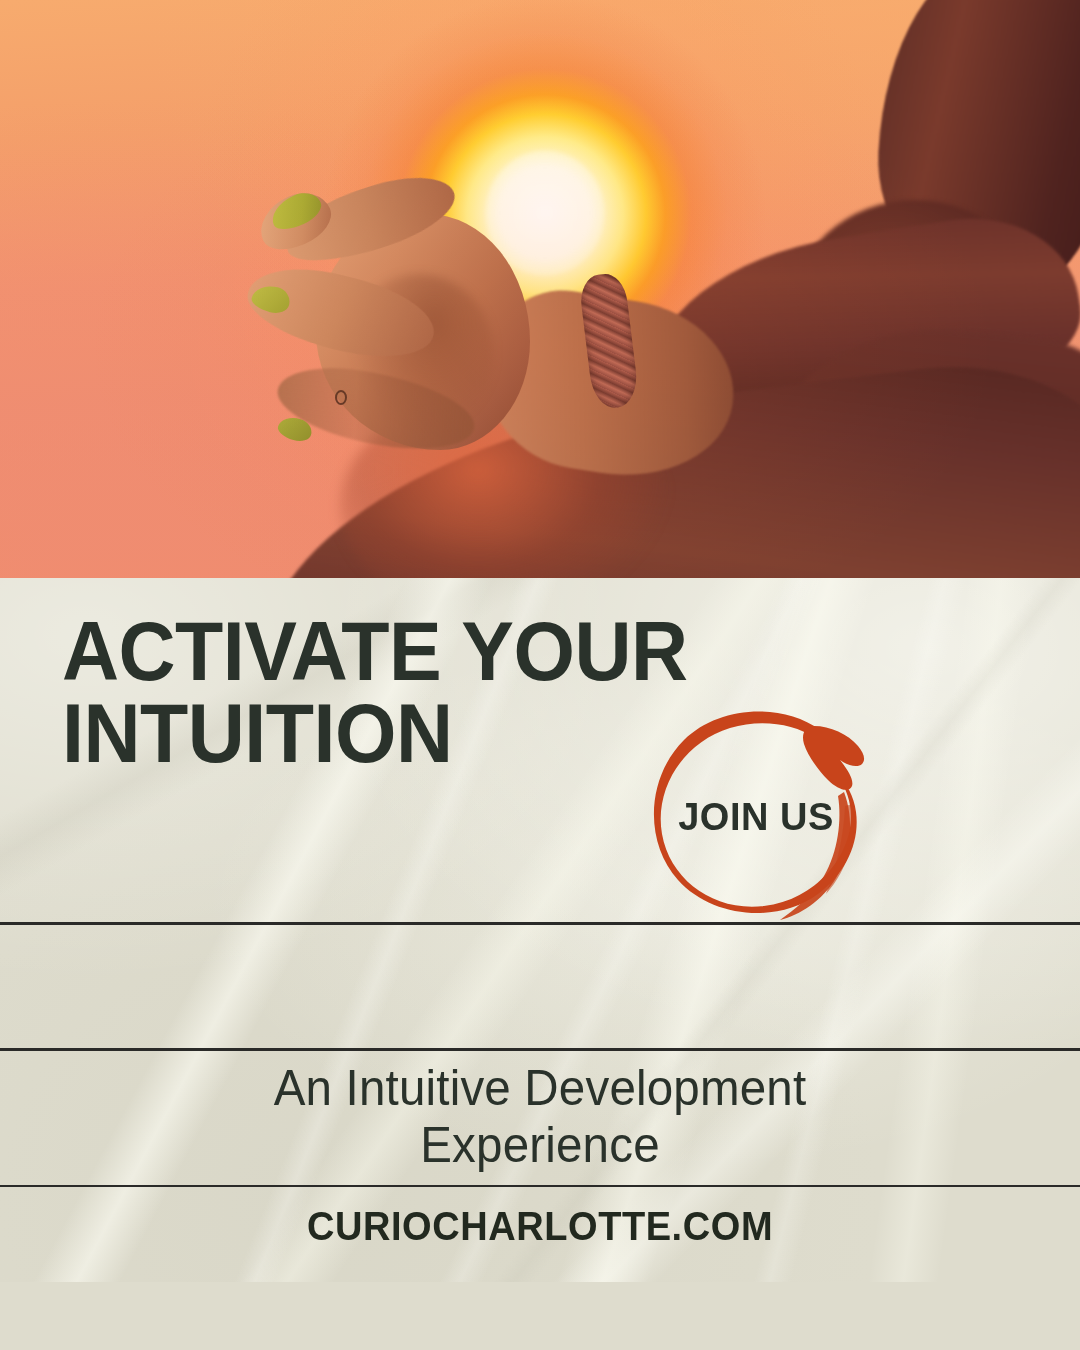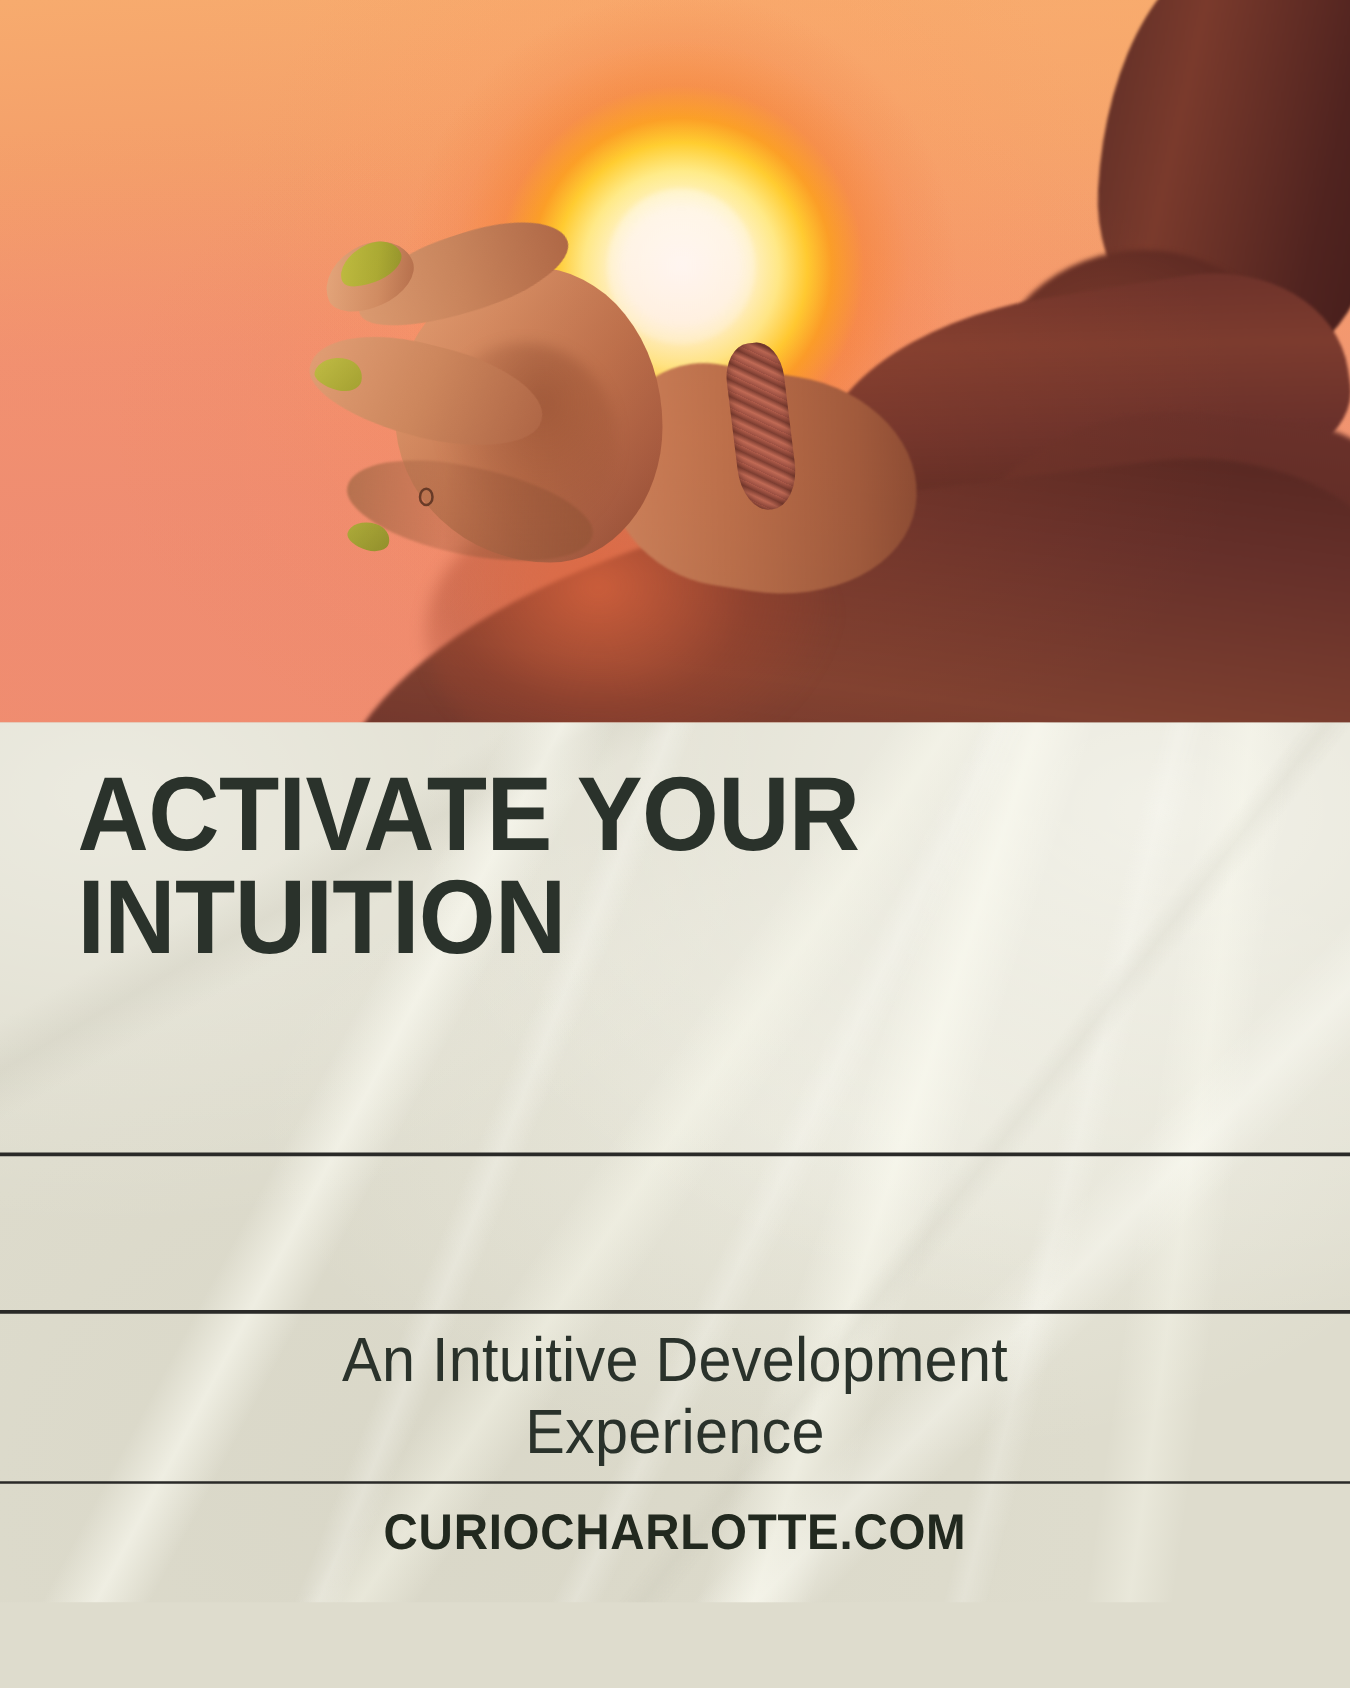--- a/index.html
+++ b/index.html
@@ -361,20 +361,35 @@
     <div class="crinkle"></div>
     <div class="crinkle2"></div>
 
     <div class="content">
 
       <h1 class="headline">
         <span>ACTIVATE YOUR</span>
         <span class="l2">INTUITION</span>
       </h1>
 
+      <div class="badge">
+        <svg viewBox="0 0 248 232">
+          <path d="M188 34 C150 6, 86 10, 52 44 C14 82, 12 146, 46 184 C80 222, 146 228, 186 198
+                   C214 177, 228 146, 224 116 C222 100, 214 86, 206 80 C214 92, 219 106, 219 120
+                   C219 160, 184 204, 132 210 C82 216, 38 184, 30 138 C22 92, 52 46, 98 32
+                   C128 23, 160 27, 184 42 Z" fill="#C8441B"></path>
+          <path d="M182 30 C198 30, 216 38, 226 50 C232 57, 234 64, 230 68 C226 72, 216 70, 208 64
+                   C216 74, 222 84, 220 90 C217 97, 206 94, 196 84 C186 74, 176 60, 172 48
+                   C169 38, 173 30, 182 30 Z" fill="#C8441B"></path>
+          <path d="M212 96 C222 122, 220 156, 204 182 C190 205, 168 219, 148 224
+                   C162 214, 180 200, 192 180 C206 156, 210 124, 206 100 Z" fill="#C8441B" opacity="0.92"></path>
+          <path d="M221 108 C226 138, 216 174, 194 198 C204 172, 212 140, 213 110 Z" fill="#C8441B" opacity="0.6"></path>
+        </svg>
+        <div class="badge-label">JOIN US</div>
+      </div>
 
       <div class="rule r1"></div>
 
 
       <div class="rule r2"></div>
 
       <div class="subtitle">
         <span>An Intuitive Development</span>
         <span>Experience</span>
       </div>

